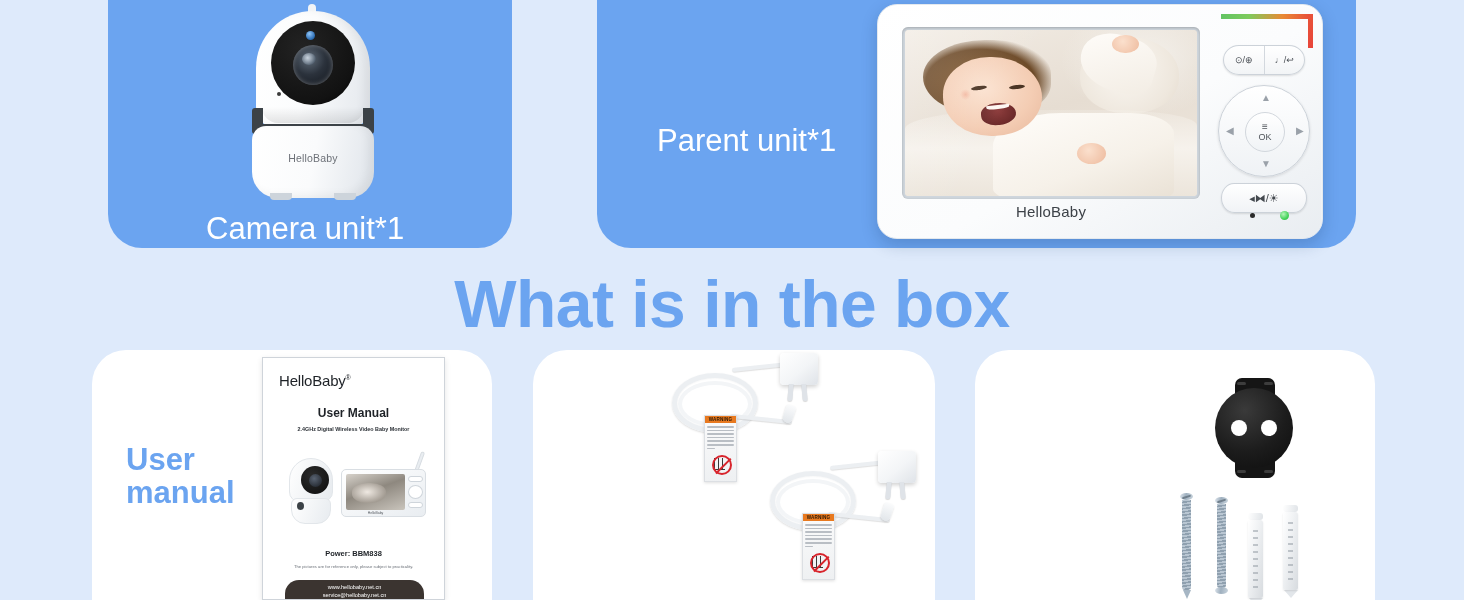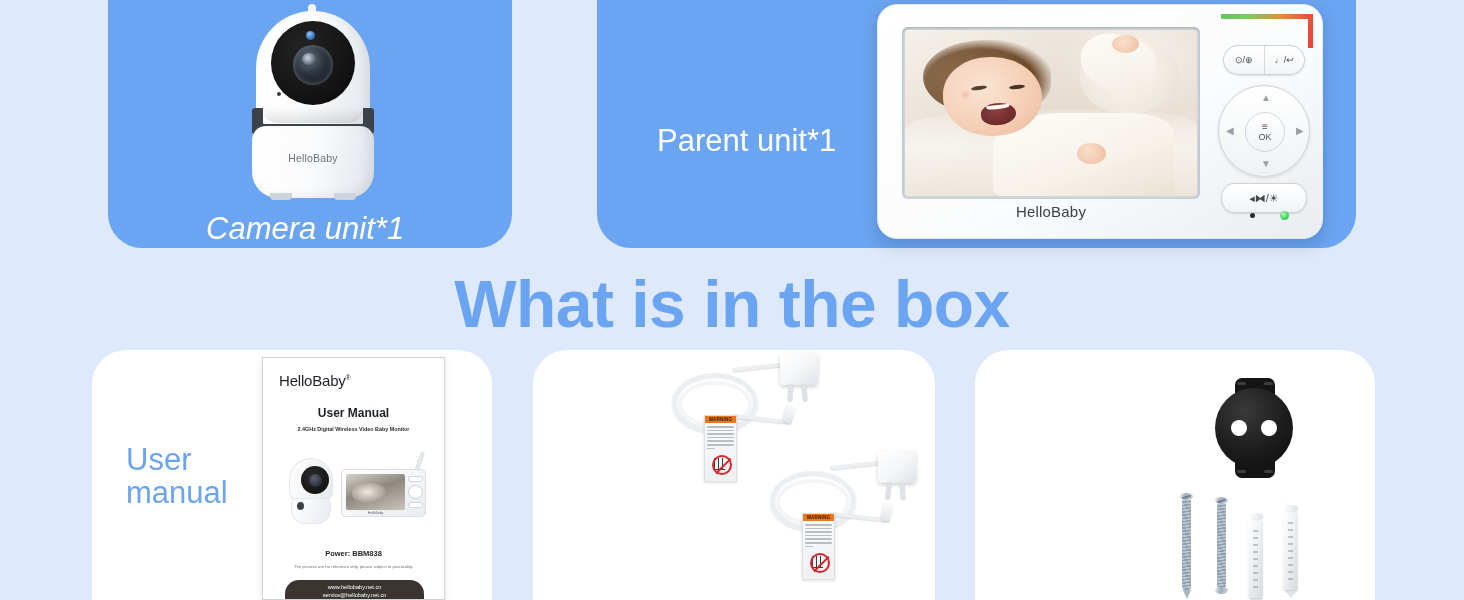--- a/index.html
+++ b/index.html
@@ -20,23 +20,23 @@
   #card-parent  { left: 597px; top: -60px;  width: 759px; height: 308px; border-radius: 34px; }
   #card-manual  { left: 92px;  top: 350px;  width: 400px; height: 320px; border-radius: 34px; }
   #card-power   { left: 533px; top: 350px;  width: 402px; height: 320px; border-radius: 34px; }
   #card-wall    { left: 975px; top: 350px;  width: 400px; height: 320px; border-radius: 34px; }
 
   
   .label { position: absolute; white-space: pre-line; line-height: 1.08; }
   .label-on-blue { color: #ffffff; font-size: 31px; }
   .label-on-white { color: #6ba4f0; font-size: 31px; }
 
-  #label-camera { left: 206px; top: 212px; font-style: italic; }
+  #label-camera { left: 206px; top: 212px; }
   #label-parent { left: 657px; top: 108px; margin-top: 16px; }
-  #label-manual { left: 126px; top: 443px; }
+  #label-manual { left: 126px; top: 443px; font-weight: bold; }
   #label-power  { left: 545px; top: 551px; }
   #label-wall   { left: 986px; top: 451px; }
 
   
   #heading {
     position: absolute; left: 0; top: 266px; width: 1464px;
     text-align: center; font-size: 66px; font-weight: bold;
     color: #6ba4f0; letter-spacing: -0.5px;
   }
 

